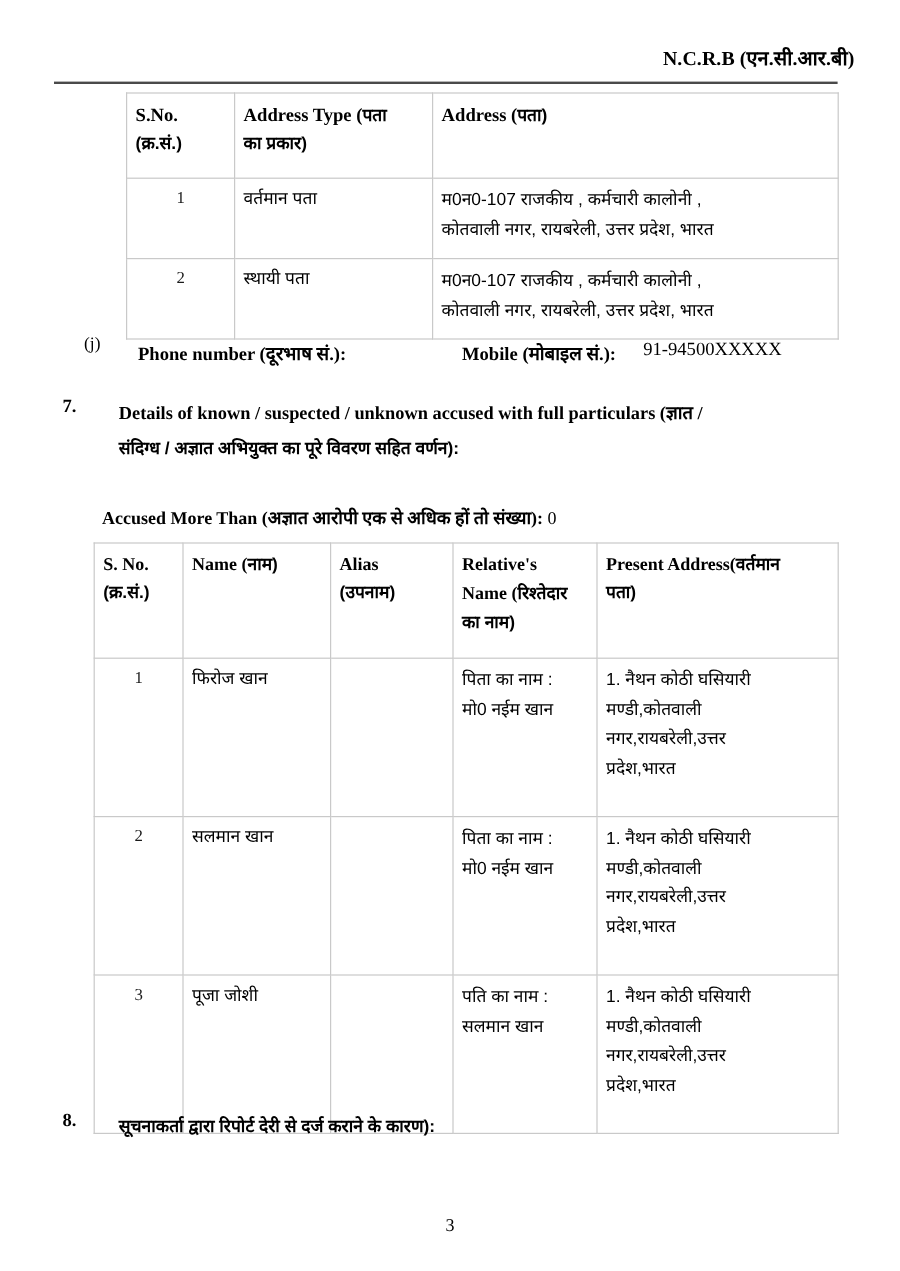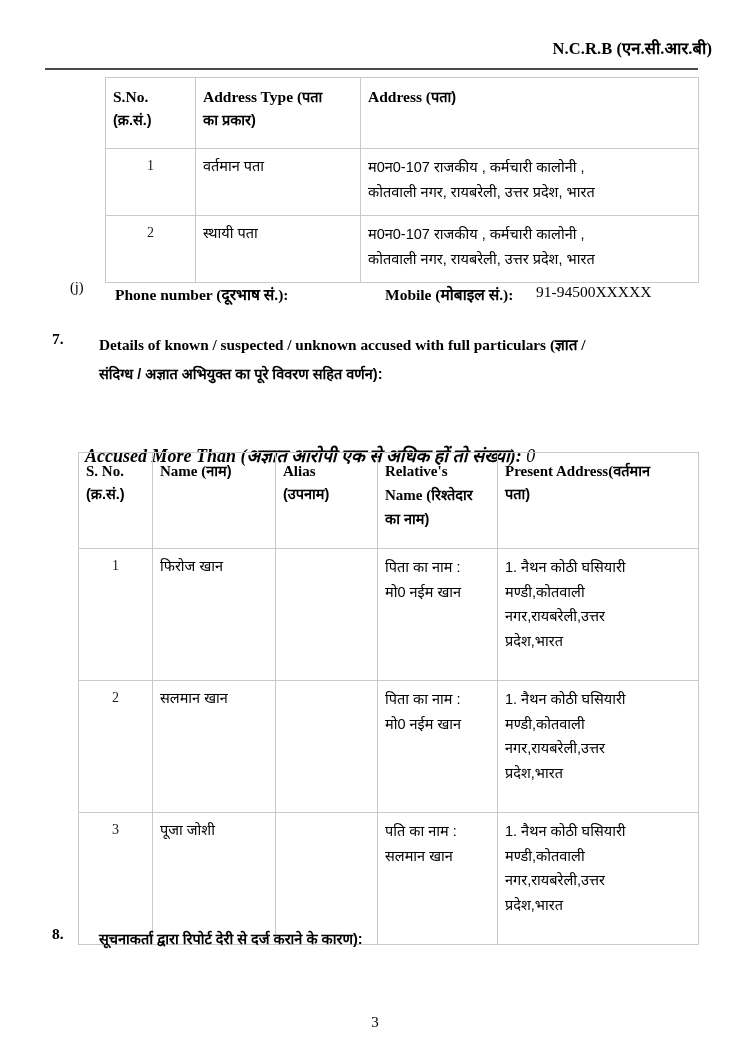--- a/index.html
+++ b/index.html
@@ -148,25 +148,24 @@
   }
   .section .body .dev {
     font-weight: bold;
   }
 
   #section-7 { top: 330px; }
   #section-8 { top: 925px; }
 
   .accused-count {
     position: absolute;
-    top: 443px;
+    top: 421px;
     left: 85px;
     font-weight: bold;
-    font-size: 18px;
-    font-style: italic;
+    font-size: 15px;
   }
   .accused-count .val { font-weight: normal; }
 
   
   #accused-table {
     top: 452px;
     left: 78px;
     width: 620px;
   }
   #accused-table .c-sno  { width: 74px; }

